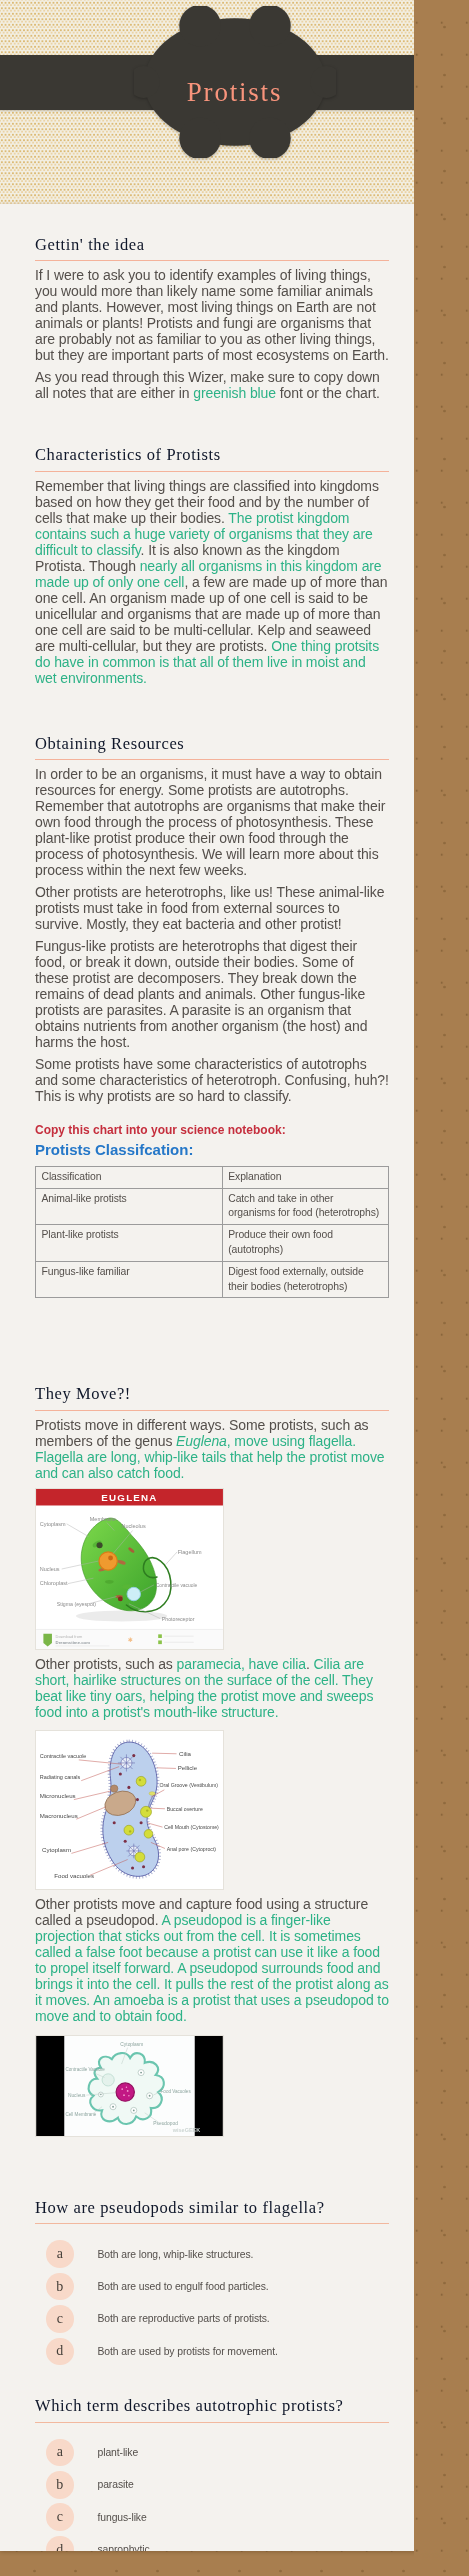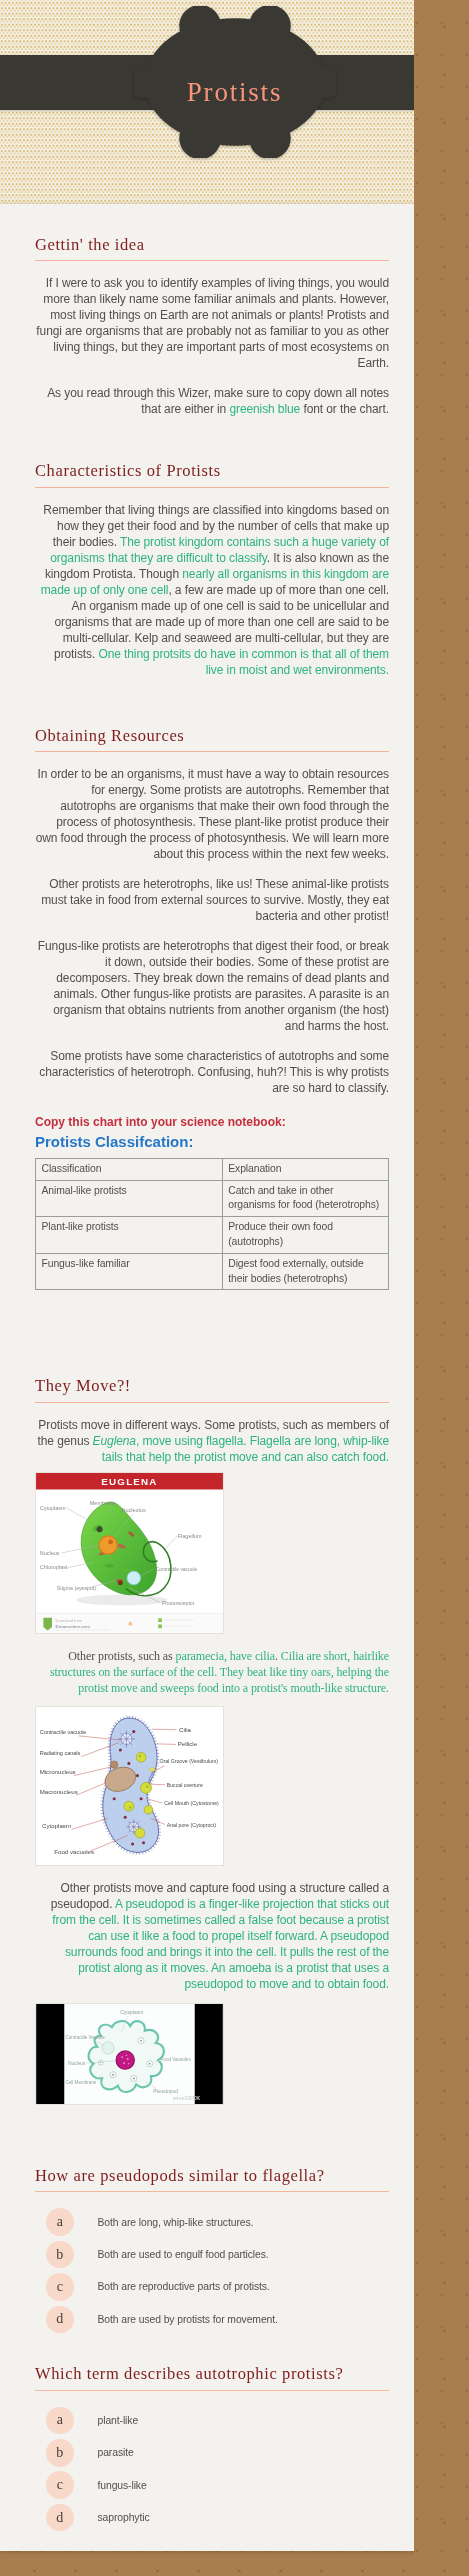--- a/index.html
+++ b/index.html
@@ -29,26 +29,26 @@
   .badge-title{position:absolute;left:0;right:0;top:77px;text-align:center;
     font-family:cursive;font-size:27px;letter-spacing:1.8px;color:#f8947c;}
 
   
   .card{position:relative;width:424px;height:2347px;overflow:hidden;
     margin:-15.3px auto 0;background:#f4f2ee;
     box-shadow:0 0.6px 4.3px rgba(60,40,10,.38);
     padding:31px 35px 0;box-sizing:border-box;}
 
   h2.hx{margin:0;font-family:cursive;font-weight:normal;
-    font-size:16.5px;letter-spacing:0.6px;color:#7f1d1d;}
+    font-size:16.5px;letter-spacing:0.6px;color:#0f172a;}
   .rule{border:0;border-top:1.2px solid #f4a184;margin:5.5px 0 0;opacity:.8;}
   .rule-q{border:0;border-top:0.6px solid #f2b89e;margin:5.5px 0 0;}
 
-  p.body{margin:14px 0 0;font-size:12px;line-height:16px;letter-spacing:-0.1px;
-    color:#544f4b;text-align:right;}
+  p.body{margin:6px 0 0;font-size:14px;line-height:16px;letter-spacing:-0.1px;
+    color:#544f4b;}
   .seg-teal{color:#2db287;}
   .seg-i{font-style:italic;}
   .gap-lg{margin-top:27px;}
   .gap-md{margin-top:24.4px;}
 
   .sec-characteristics{margin-top:44px;}
   .sec-resources{margin-top:48px;}
   .sec-movement{margin-top:86px;}
   .sec-question{margin-top:61px;}
   .sec-question2{margin-top:31px;}
@@ -58,21 +58,21 @@
 
   table.chart{border-collapse:collapse;table-layout:fixed;width:100%;margin-top:7.3px;}
   table.chart td{border:0.6px solid #9b9b9b;padding:3.1px 5.5px;vertical-align:top;
     font-size:10.4px;line-height:14.7px;letter-spacing:-0.1px;color:#544f4b;}
   table.chart .c1{width:49.5%;}
 
   .img-frame{margin-top:7.3px;display:block;background:#fff;border:0.6px solid #e5e2db;}
   .img-gap1{margin-top:7.3px;}
   .img-gap2{margin-top:9.8px;}
   .img-gap3{margin-top:11px;}
-  .p-after-img{margin-top:13.4px;font-family:Liberation Serif, serif;}
+  .p-after-img{margin-top:13.4px;}
   .p-before-img3{margin-top:28px;}
 
   .opts{margin-top:16px;}
   .opt{display:flex;align-items:center;margin:0 0 4.9px 11px;min-height:27.5px;}
   .opt-circle{width:27.5px;height:27.5px;border-radius:50%;background:#f8d9c9;
     display:flex;align-items:center;justify-content:center;flex:0 0 27.5px;}
   .opt-circle span{font-family:cursive;font-size:14px;color:#46403a;}
   .opt-text{margin-left:24px;font-size:10.4px;letter-spacing:-0.1px;color:#544f4b;}
 
   svg text{font-family:"Liberation Sans", sans-serif;}

